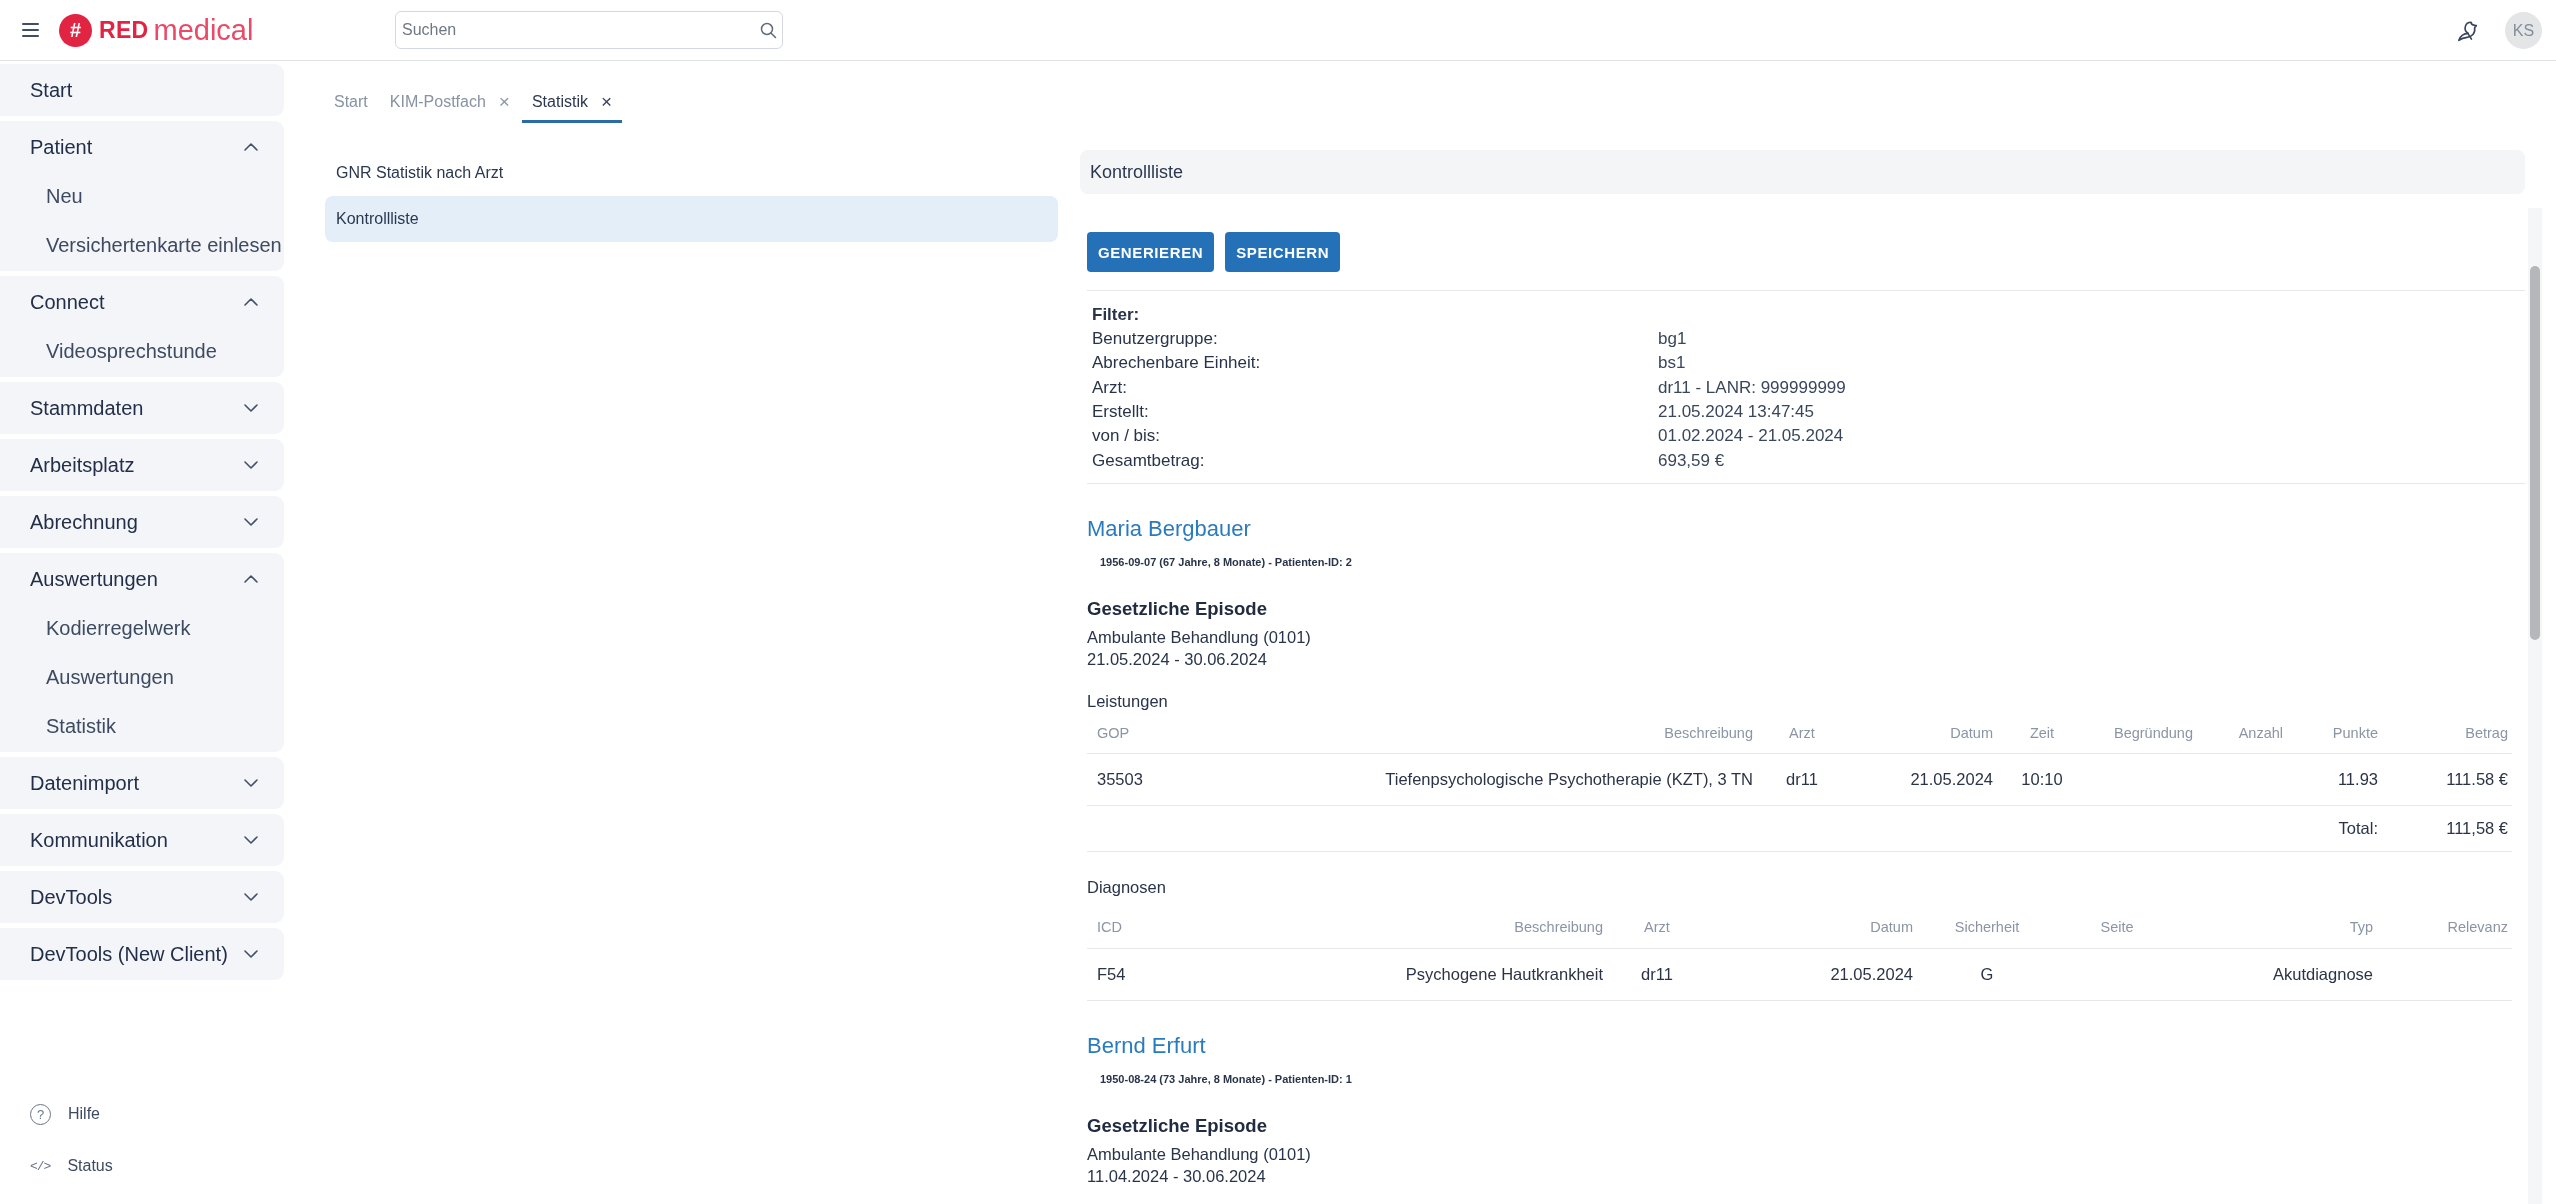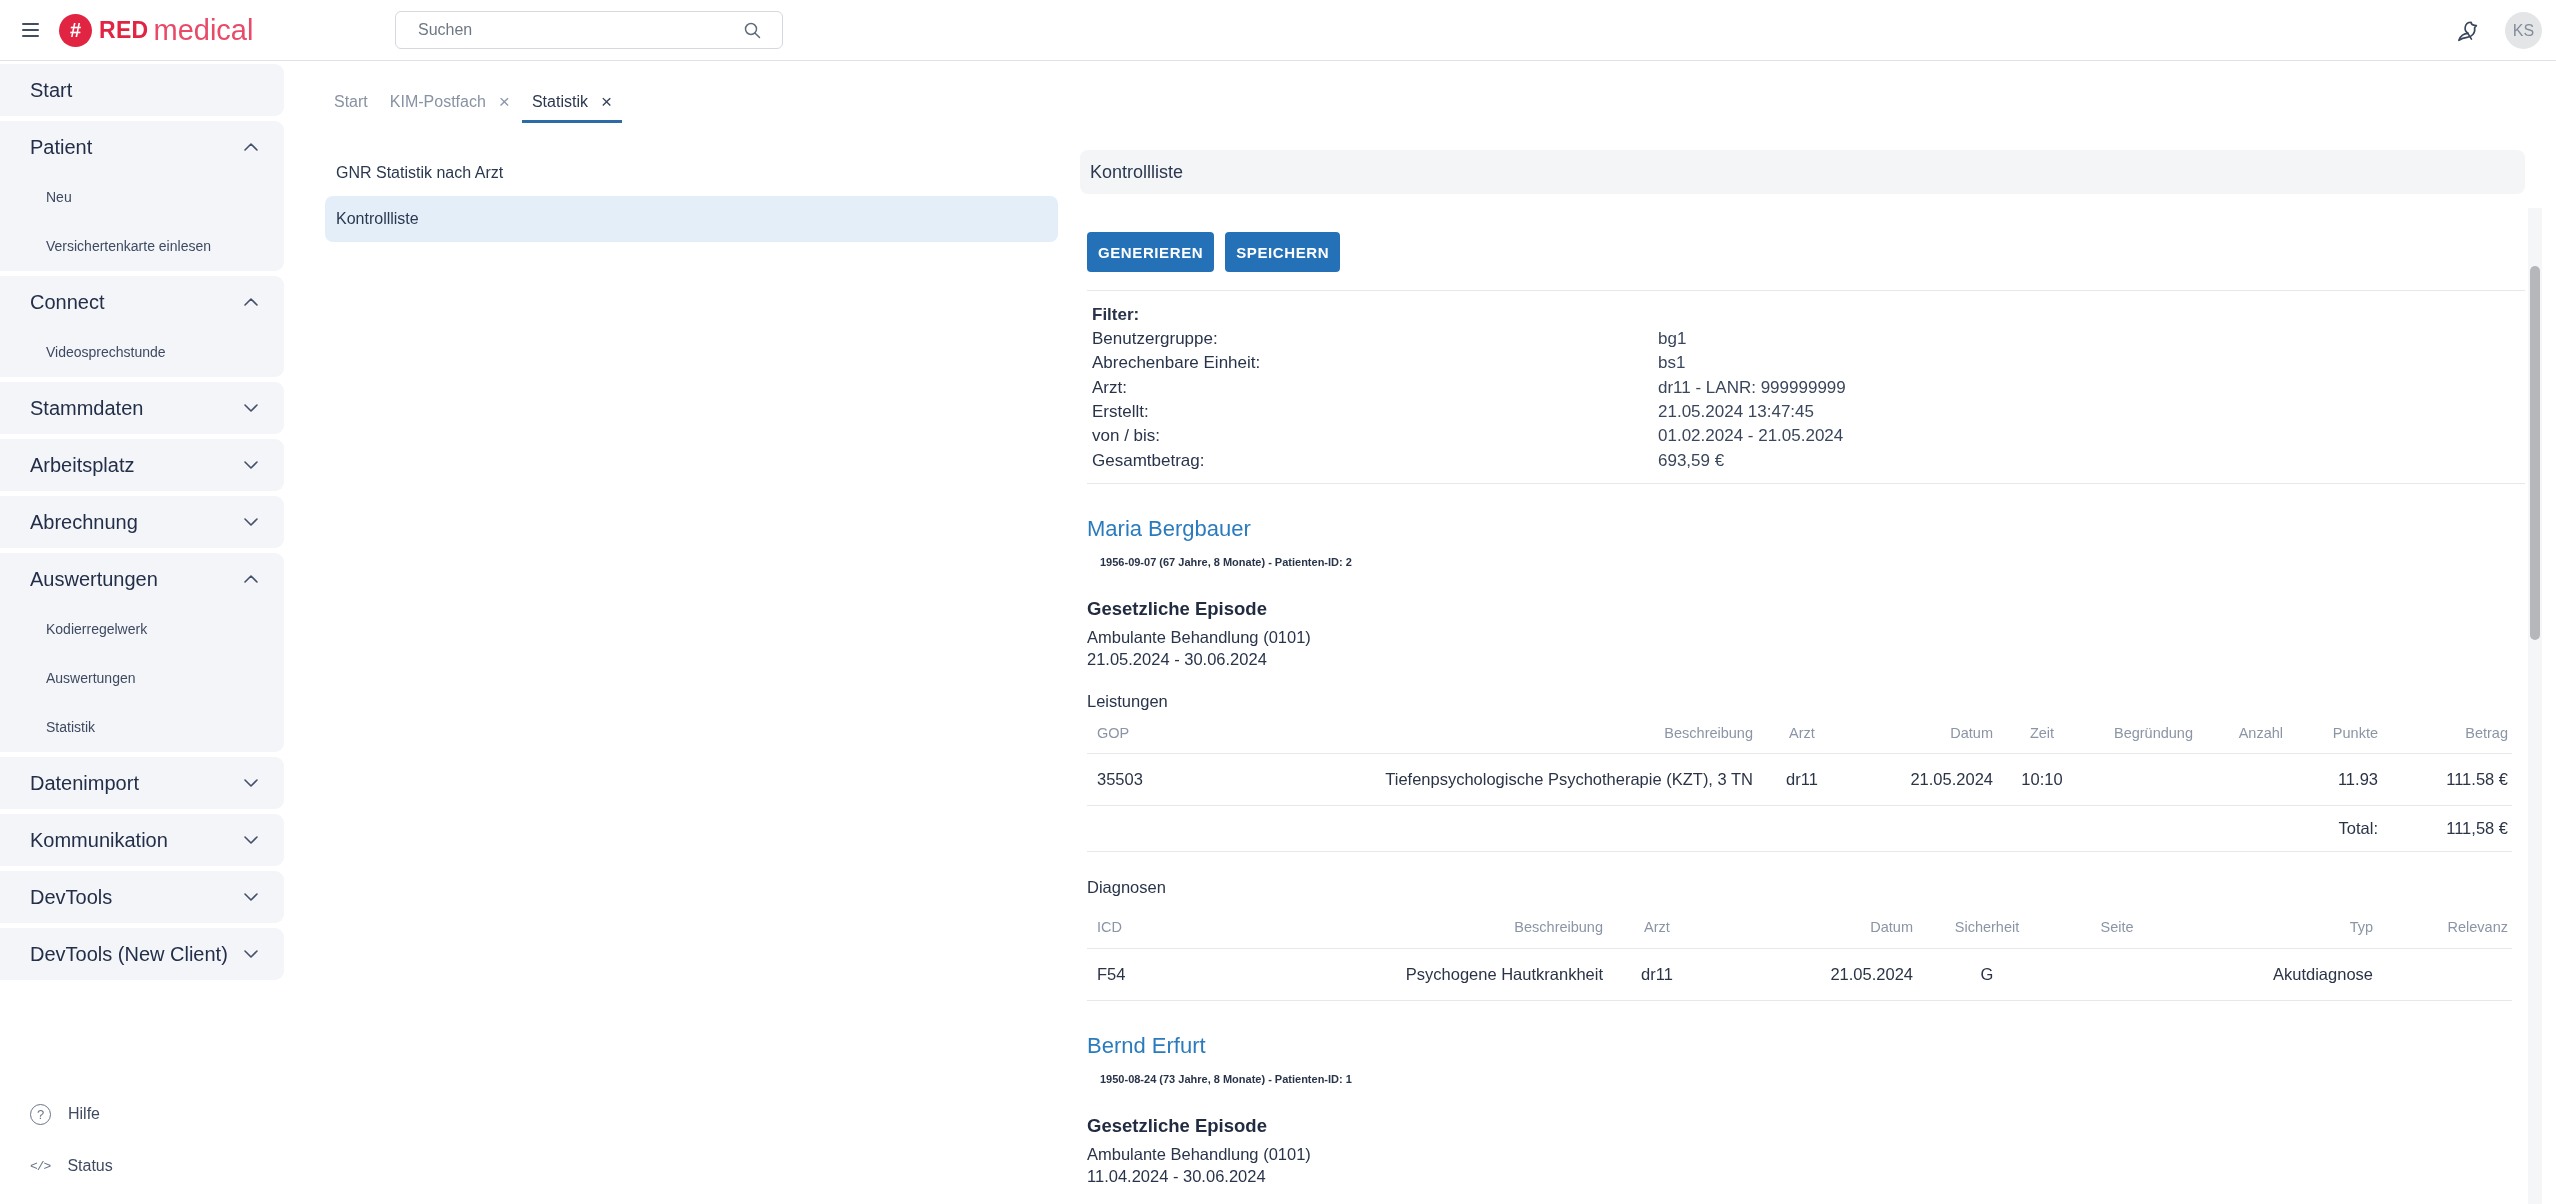--- a/index.html
+++ b/index.html
@@ -17,35 +17,35 @@
   .topbar{position:absolute;top:0;left:0;right:0;height:61px;background:#fff;
     border-bottom:1px solid #dfe2e6;display:flex;align-items:center;z-index:10;}
   .burger{margin-left:22px;display:flex;flex-direction:column;gap:4px;cursor:pointer;}
   .burger i{display:block;width:17px;height:2px;background:#414d63;border-radius:1px;}
   .logo{display:flex;align-items:center;margin-left:20px;cursor:pointer;}
   .logo-circle{width:33px;height:33px;border-radius:50%;background:var(--logo-red);color:#fff;
     display:flex;align-items:center;justify-content:center;font-size:20px;font-weight:700;}
   .logo-red{margin-left:7px;font-size:23px;font-weight:800;color:var(--logo-red);letter-spacing:.3px;}
   .logo-medical{margin-left:5px;font-size:29px;font-weight:400;color:#e84a68;}
   .search{position:absolute;left:395px;top:11px;width:388px;height:38px;border:1px solid #d5d8dd;
-    border-radius:6px;background:#fff;display:flex;align-items:center;padding:0 20px;}
+    border-radius:6px;background:#fff;display:flex;align-items:center;padding:0 4px;}
   .search input{border:none;outline:none;flex:1;font-size:16px;color:#3a465c;background:transparent;
     font-family:inherit;}
   .search input::placeholder{color:#55606f;opacity:.85;}
   .search svg{flex:0 0 auto;}
   .topbar-right{position:absolute;right:14px;top:0;height:61px;display:flex;align-items:center;gap:24px;}
   .avatar{width:37px;height:37px;border-radius:50%;background:#e4e5e7;color:#848d9b;
     display:flex;align-items:center;justify-content:center;font-size:16px;cursor:pointer;}
   
   .sidebar{position:absolute;top:62px;left:0;width:290px;bottom:0;background:#fff;padding-top:2px;}
   .side-section{width:284px;background:var(--sidebar-section-bg);border-radius:0 9px 9px 0;
     margin-bottom:5px;padding:1px 0;}
   .side-header{height:50px;display:flex;align-items:center;justify-content:space-between;
     padding:0 26px 0 30px;font-size:20px;font-weight:500;color:#232f49;cursor:pointer;}
-  .side-sub{height:49px;display:flex;align-items:center;padding-left:46px;font-size:14px;
+  .side-sub{height:49px;display:flex;align-items:center;padding-left:46px;font-size:20px;
     color:#3d4a61;cursor:pointer;}
   .chev{stroke:#44506a;stroke-width:1.6;fill:none;stroke-linecap:round;stroke-linejoin:round;}
   .side-footer{position:absolute;left:0;bottom:12px;width:284px;}
   .footer-item{height:52px;display:flex;align-items:center;gap:17px;padding-left:30px;
     font-size:16px;color:#3d4a61;cursor:pointer;}
   .help-badge{width:21px;height:21px;border:1.5px solid #6a7587;border-radius:50%;
     display:flex;align-items:center;justify-content:center;font-size:13px;color:#6a7587;}
   .code-glyph{font-size:13px;color:#6a7587;letter-spacing:-1px;font-family:"Liberation Mono","DejaVu Sans Mono",monospace;}
   
   .tabbar{position:absolute;left:290px;top:61px;right:0;height:62px;background:#fff;

